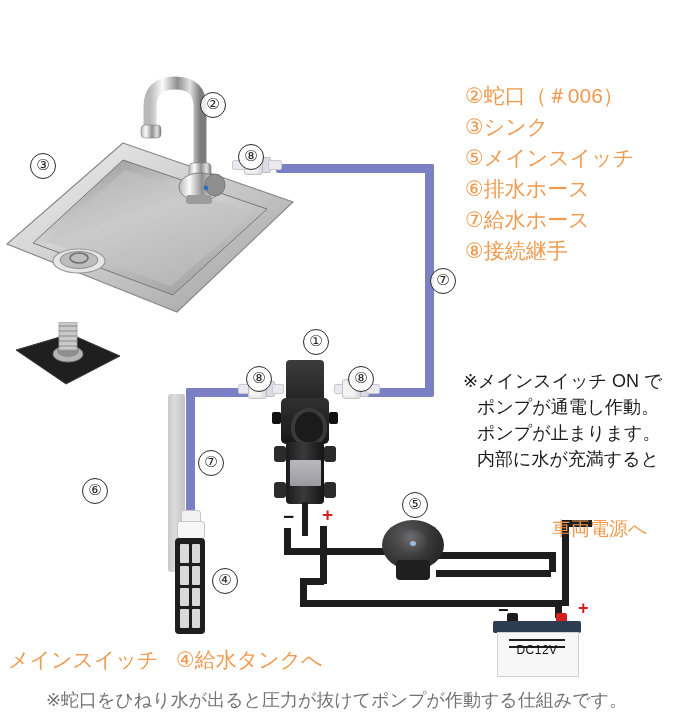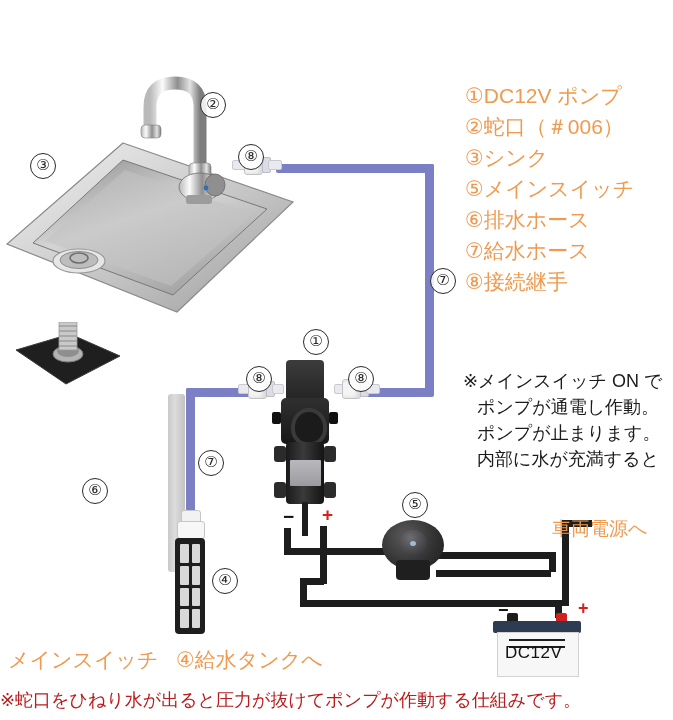--- a/index.html
+++ b/index.html
@@ -35,22 +35,22 @@
 
   
   .veh-power{
     position:absolute;left:552px;top:516px;color:#ef9a4f;font-size:19px;
     white-space:nowrap;
   }
   .tank-row{position:absolute;left:8px;top:646px;width:400px;}
   .tank-row span{color:#ef9a4f;font-size:21px;white-space:nowrap;}
   .tank-row .t2{margin-left:13px;}
   .footer{
-    position:absolute;left:0;top:688px;width:673px;
-    color:#b91c1c;font-size:18px;
+    position:absolute;left:0;top:688px;width:673px;text-align:center;
+    color:#737373;font-size:18px;
   }
 
   
   .cnum{
     position:absolute;width:24px;height:24px;border:1.4px solid #2a2a2a;
     border-radius:50%;color:#2a2a2a;font-size:15px;line-height:22px;
     text-align:center;background:rgba(255,255,255,0.86);
     font-family:"DejaVu Sans",sans-serif;
   }
 
@@ -168,22 +168,22 @@
   .batt .top{
     position:absolute;left:0;top:8px;width:88px;height:12px;background:#2d3c51;
     border-radius:2px;
   }
   .batt .body{
     position:absolute;left:4px;top:19px;width:80px;height:43px;background:#f7f7f7;
     border:1px solid #d2d2d2;
   }
   .batt .ln{position:absolute;left:16px;width:56px;height:2px;background:#1e1e1e;}
   .batt .txt{
-    position:absolute;left:12px;top:30px;width:88px;
-    font-size:17px;color:#111;letter-spacing:.5px;
+    position:absolute;left:0;top:30px;width:88px;text-align:center;
+    font-size:12px;color:#111;letter-spacing:.5px;
   }
   .batt .termN{
     position:absolute;left:14px;top:0;width:11px;height:10px;background:#1c1c1c;
     border-radius:2px;
   }
   .batt .termP{
     position:absolute;left:63px;top:0;width:11px;height:10px;background:#d21f1f;
     border-radius:2px;
   }
   .bm{position:absolute;font-size:18px;font-weight:700;}
@@ -351,21 +351,20 @@
   <div class="cnum" style="left:430px;top:268px;">⑦</div>
   <div class="cnum" style="left:303px;top:329px;">①</div>
   <div class="cnum" style="left:246px;top:366px;">⑧</div>
   <div class="cnum" style="left:348px;top:366px;">⑧</div>
   <div class="cnum" style="left:82px;top:478px;">⑥</div>
   <div class="cnum" style="left:198px;top:450px;">⑦</div>
   <div class="cnum" style="left:212px;top:568px;">④</div>
   <div class="cnum" style="left:402px;top:492px;">⑤</div>
 
   <div class="legend">
-    <div class="li">①DC12V ポンプ</div>
     <div class="li">②蛇口（＃006）</div>
     <div class="li">③シンク</div>
     <div class="li">⑤メインスイッチ</div>
     <div class="li">⑥排水ホース</div>
     <div class="li">⑦給水ホース</div>
     <div class="li">⑧接続継手</div>
   </div>
 
   <div class="note">
     <div class="nl">※メインスイッチ ON で</div>

